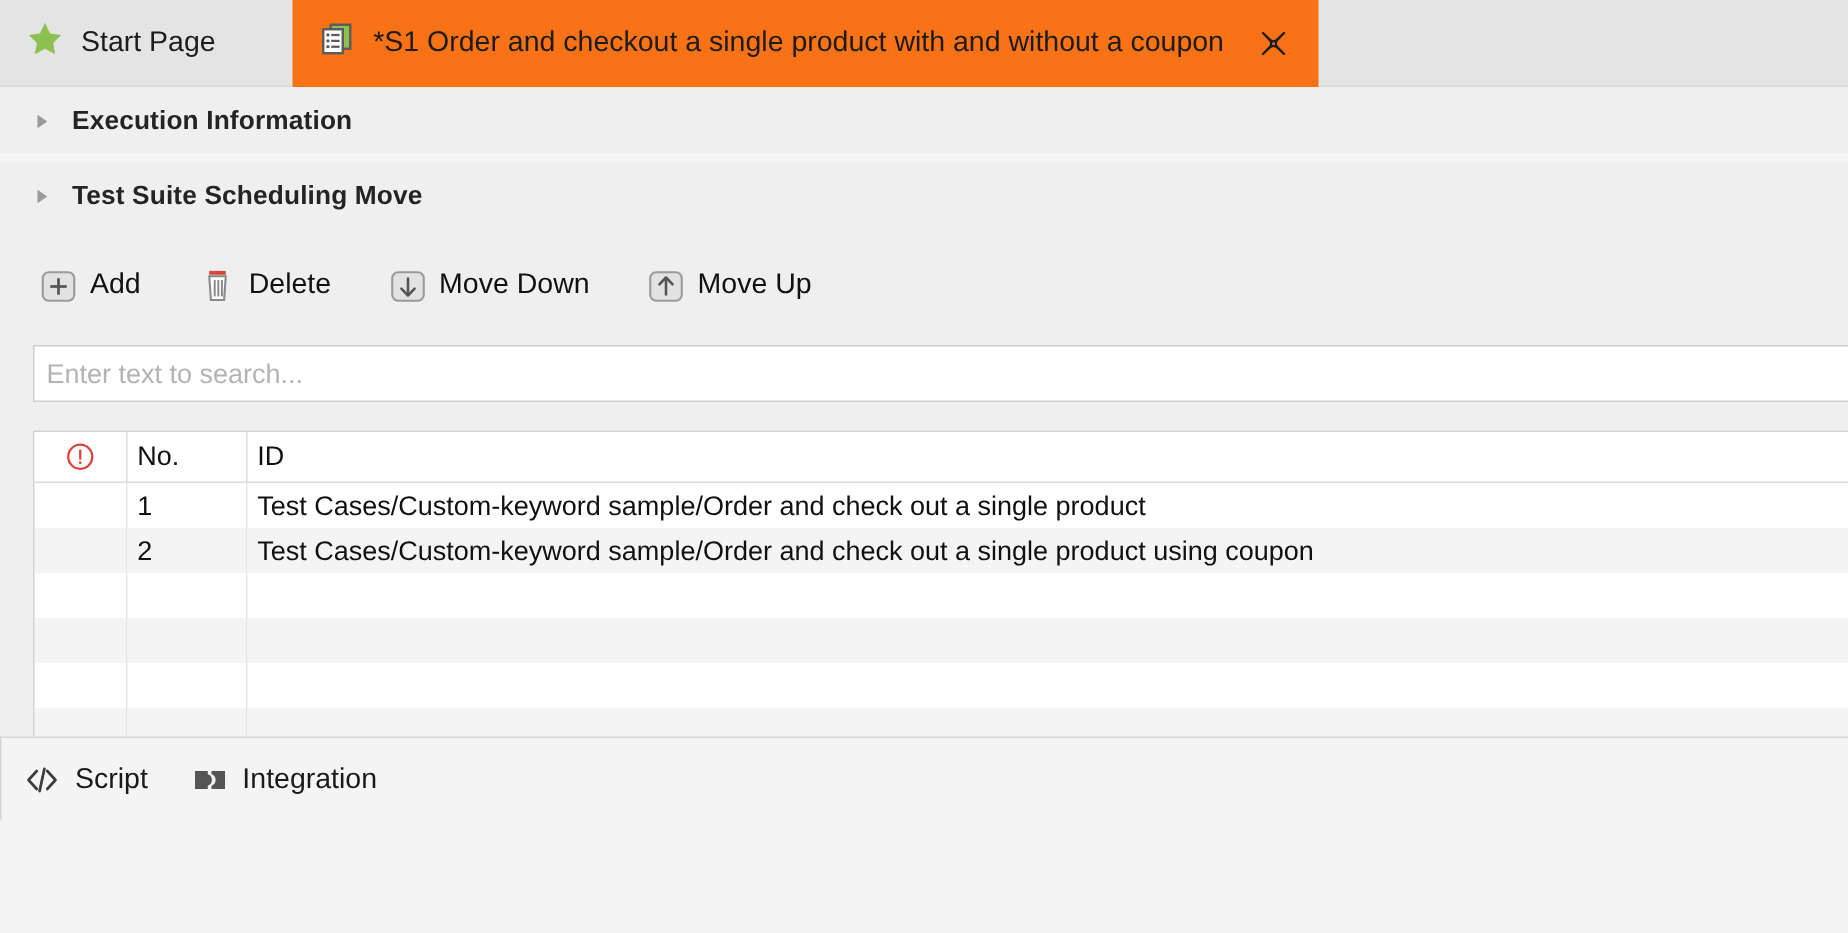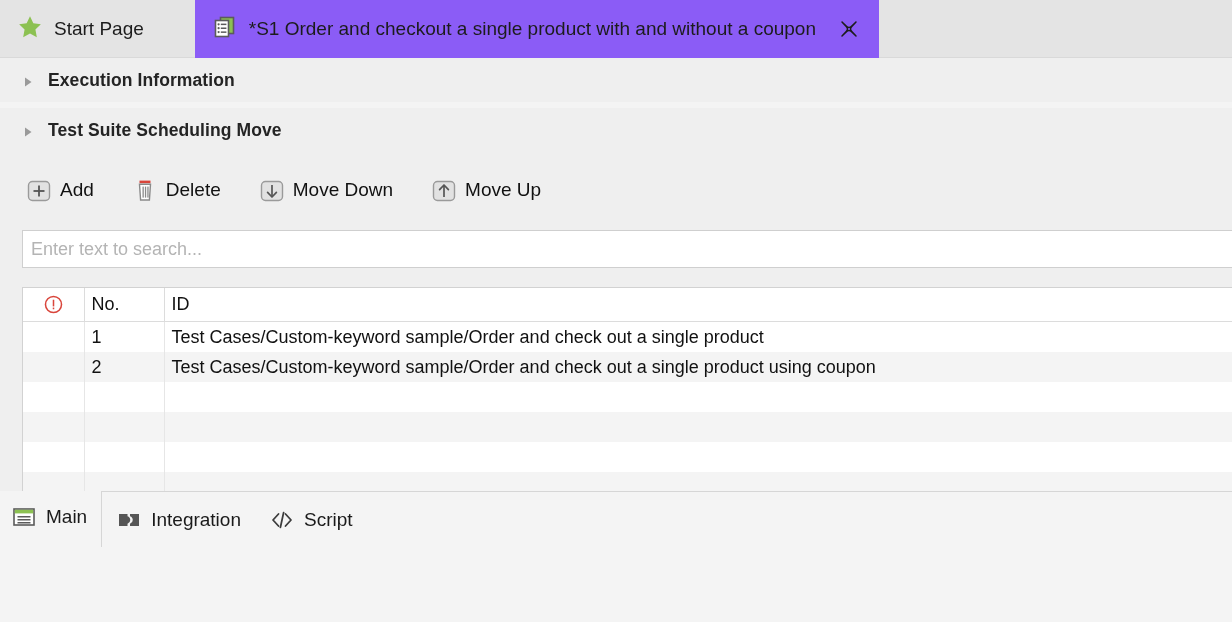--- a/index.html
+++ b/index.html
@@ -40,21 +40,21 @@
     box-sizing: border-box;
     font-size: 19px;
     color: #1c1c1c;
     cursor: default;
     position: relative;
   }
   .tab.inactive {
     background: #e4e4e4;
   }
   .tab.active {
-    background: #8b5cf6;
+    background: #f97316;
     z-index: 2;
   }
   .tab-label {
     white-space: nowrap;
   }
   .tab-close {
     margin-left: 12px;
     width: 20px;
     height: 20px;
     display: flex;
@@ -426,53 +426,41 @@
             <td class="c-flag"></td>
             <td class="c-no"></td>
             <td class="c-id"></td>
           </tr>
       </tbody>
     </table>
   </div>
 
   <div class="bottombar">
 
-    <div class="btab first">
-      <span class="bicon">
-        <svg width="26" height="26" viewBox="0 0 26 26">
-          <rect x="3" y="5" width="20" height="16" fill="#ffffff" stroke="#5b5b5b" stroke-width="1.6"></rect>
-          <rect x="3.8" y="5.8" width="18.4" height="3.6" fill="#8cc152"></rect>
-          <rect x="6.5" y="12" width="13" height="1.5" fill="#5b5b5b"></rect>
-          <rect x="6.5" y="15" width="13" height="1.5" fill="#5b5b5b"></rect>
-          <rect x="6.5" y="18" width="13" height="1.5" fill="#5b5b5b"></rect>
-        </svg>
-      </span>
-      <span>Main</span>
-    </div>
 
     <div class="bpanel">
-
-      <div class="btab">
-        <span class="bicon">
-          <svg width="26" height="26" viewBox="0 0 26 26">
-            <path d="M3 7 L11.5 7 L11.5 9.2 A4 4 0 0 1 11.5 16.8 L11.5 19 L3 19 Z" fill="#555555"></path>
-            <path d="M14 7 L23 7 L23 19 L14 19 L14 16.8 A4 4 0 0 0 14 9.2 Z" fill="#555555"></path>
-          </svg>
-        </span>
-        <span>Integration</span>
-      </div>
 
       <div class="btab">
         <span class="bicon">
           <svg width="26" height="26" viewBox="0 0 26 26">
             <path d="M9.5 7 L4 13 L9.5 19" fill="none" stroke="#3c3c3c" stroke-width="1.8" stroke-linecap="round" stroke-linejoin="round"></path>
             <path d="M16.5 7 L22 13 L16.5 19" fill="none" stroke="#3c3c3c" stroke-width="1.8" stroke-linecap="round" stroke-linejoin="round"></path>
             <path d="M14.6 5.6 L11.4 20.4" stroke="#3c3c3c" stroke-width="1.8" stroke-linecap="round"></path>
           </svg>
         </span>
         <span>Script</span>
       </div>
 
+      <div class="btab">
+        <span class="bicon">
+          <svg width="26" height="26" viewBox="0 0 26 26">
+            <path d="M3 7 L11.5 7 L11.5 9.2 A4 4 0 0 1 11.5 16.8 L11.5 19 L3 19 Z" fill="#555555"></path>
+            <path d="M14 7 L23 7 L23 19 L14 19 L14 16.8 A4 4 0 0 0 14 9.2 Z" fill="#555555"></path>
+          </svg>
+        </span>
+        <span>Integration</span>
+      </div>
+
 
     </div>
   </div>
 
 </div>
 
 </body></html>

